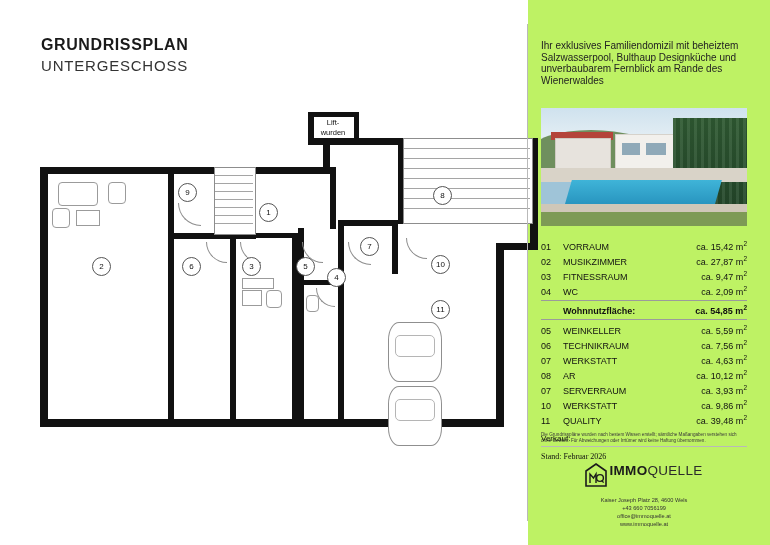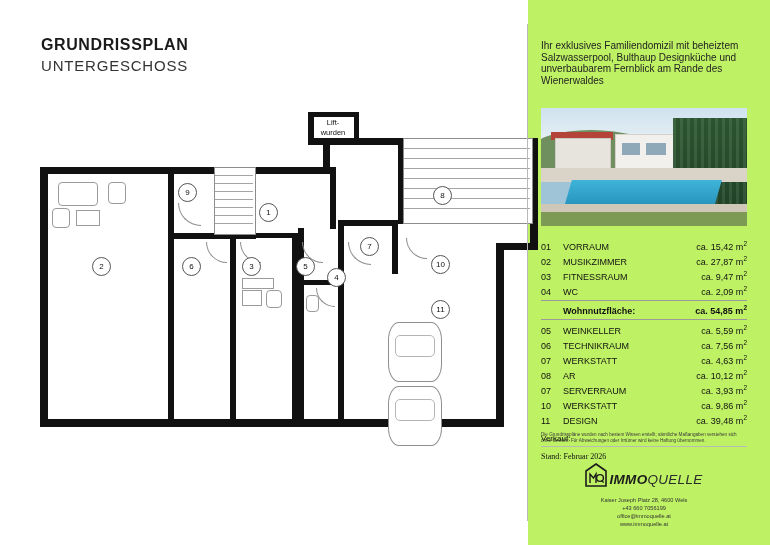--- a/index.html
+++ b/index.html
@@ -271,23 +271,22 @@
   }
   #logo-block {
     position: absolute;
     left: 541px;
     top: 463px;
     width: 206px;
     text-align: center;
   }
   #logo-row {
     display: inline-flex;
-    align-items: flex-end;
+    align-items: flex-start;
     gap: 2px;
-    font-style: italic;
   }
   #logo-mark {
     width: 22px;
     height: 24px;
     position: relative;
   }
   #logo-text {
     font-size: 13.5px;
     letter-spacing: 0.3px;
   }
@@ -476,21 +475,21 @@
       <span class="rl-name">SERVERRAUM</span>
       <span class="rl-area"><span>ca. 3,93 m</span><sup>2</sup></span>
     </div>
     <div class="rl-row">
       <span class="rl-num">10</span>
       <span class="rl-name">WERKSTATT</span>
       <span class="rl-area"><span>ca. 9,86 m</span><sup>2</sup></span>
     </div>
     <div class="rl-row">
       <span class="rl-num">11</span>
-      <span class="rl-name">DESIGN</span>
+      <span class="rl-name">QUALITY</span>
       <span class="rl-area"><span>ca. 39,48 m</span><sup>2</sup></span>
     </div>
 
     <div id="disclaimer">Die Grundrisspläne wurden nach bestem Wissen erstellt; sämtliche Maßangaben verstehen sich ohne Gewähr. Für Abweichungen oder Irrtümer wird keine Haftung übernommen.</div>
     <div id="stand">Stand: Februar 2026</div>
   </div>
 
   <div id="verkauf-divider"></div>
   <div id="verkauf-label">Verkauf:</div>
 

